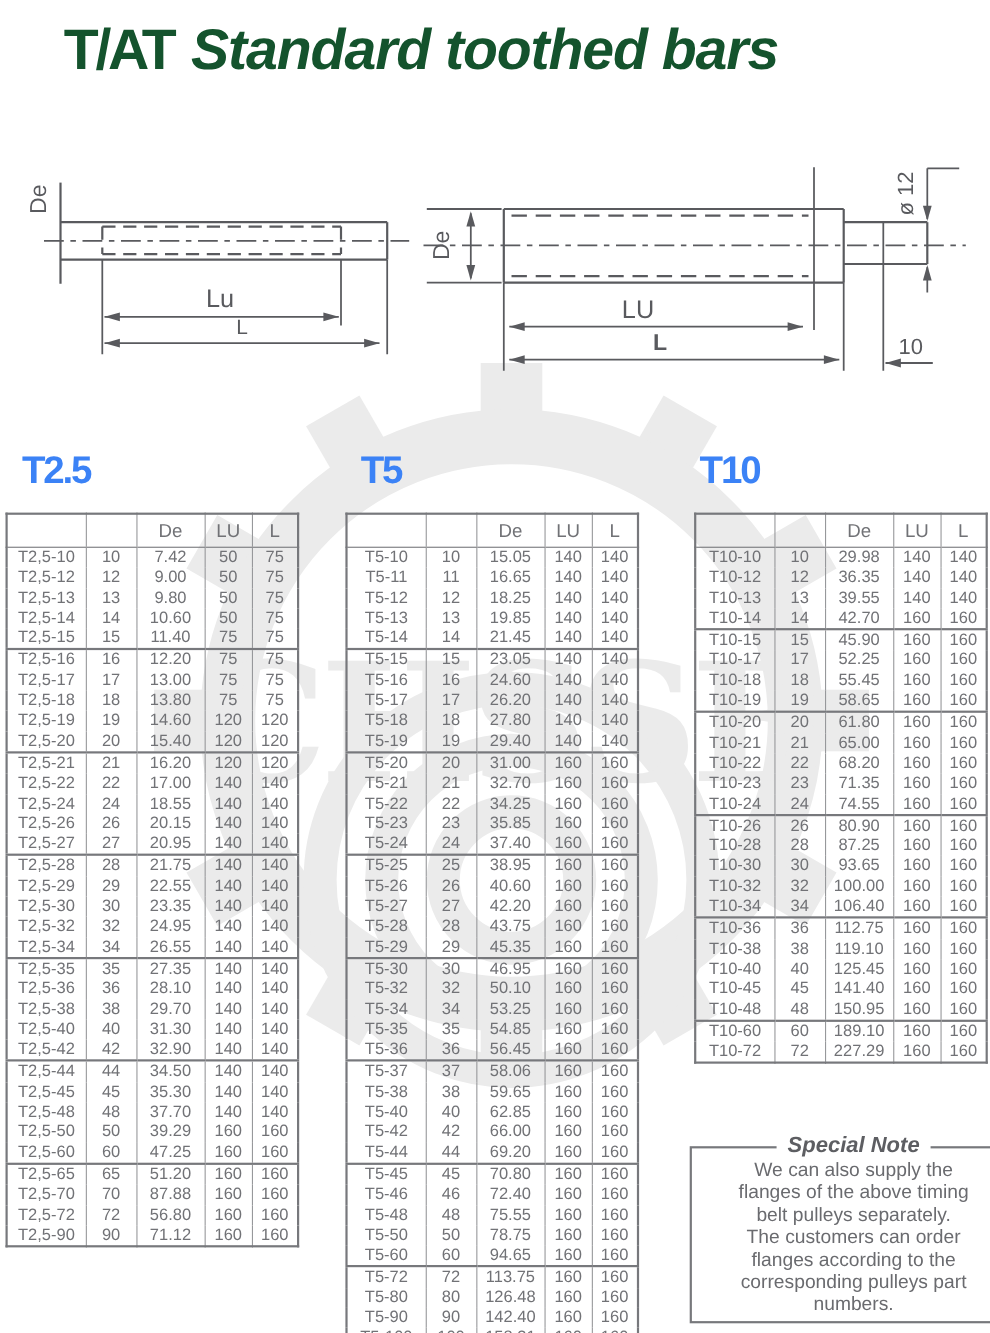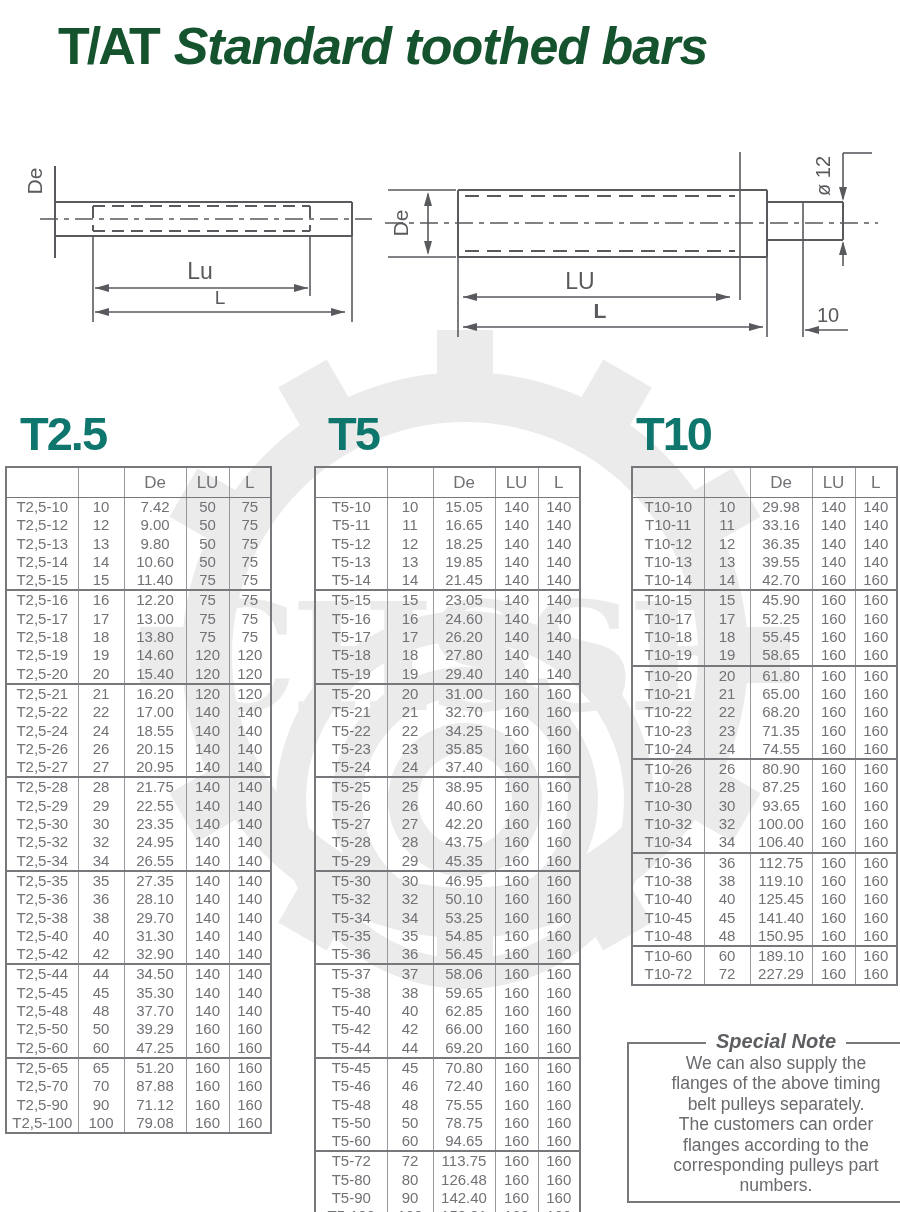--- a/index.html
+++ b/index.html
@@ -13,21 +13,21 @@
   .hdr{
     position:absolute;top:16px;left:58px;z-index:2;
     font-size:52px;font-weight:bold;color:#14532d;white-space:nowrap;letter-spacing:-1px;
   }
   .hdr .prefix{font-style:normal;letter-spacing:-3px;}
   .hdr .main{font-style:italic;margin-left:16px;letter-spacing:-1px;}
   
   .drawings{position:absolute;top:0;left:0;z-index:1;pointer-events:none;}
   
   .sec-title{
-    position:absolute;z-index:2;font-size:47px;font-weight:bold;color:#0f766e;letter-spacing:-2px;line-height:1;
+    position:absolute;z-index:2;font-size:35px;font-weight:bold;color:#3b82f6;letter-spacing:-2px;line-height:1;
   }
   #sec0{left:20px;top:410px;}
   #sec1{left:328px;top:410px;}
   #sec2{left:636px;top:410px;}
   
   table.bar-table{
     position:absolute;z-index:2;border-collapse:collapse;table-layout:fixed;
     border:2px solid #77787c;background:transparent;
   }
   #t0{left:5px;top:466px;}
@@ -427,30 +427,30 @@
         <td>160</td>
       </tr>
       <tr>
         <td>T2,5-70</td>
         <td>70</td>
         <td>87.88</td>
         <td>160</td>
         <td>160</td>
       </tr>
       <tr>
+        <td>T2,5-72</td>
+        <td>72</td>
+        <td>56.80</td>
+        <td>160</td>
+        <td>160</td>
+      </tr>
+      <tr>
         <td>T2,5-90</td>
         <td>90</td>
         <td>71.12</td>
-        <td>160</td>
-        <td>160</td>
-      </tr>
-      <tr>
-        <td>T2,5-100</td>
-        <td>100</td>
-        <td>79.08</td>
         <td>160</td>
         <td>160</td>
       </tr>
     </tbody>
 </table>
 <table class="bar-table" id="t1">
   <colgroup>
       <col class="c1">
       <col class="c2">
       <col class="c3">
@@ -761,27 +761,20 @@
     </thead>
   <tbody>
       <tr>
         <td>T10-10</td>
         <td>10</td>
         <td>29.98</td>
         <td>140</td>
         <td>140</td>
       </tr>
       <tr>
-        <td>T10-11</td>
-        <td>11</td>
-        <td>33.16</td>
-        <td>140</td>
-        <td>140</td>
-      </tr>
-      <tr>
         <td>T10-12</td>
         <td>12</td>
         <td>36.35</td>
         <td>140</td>
         <td>140</td>
       </tr>
       <tr>
         <td>T10-13</td>
         <td>13</td>
         <td>39.55</td>

